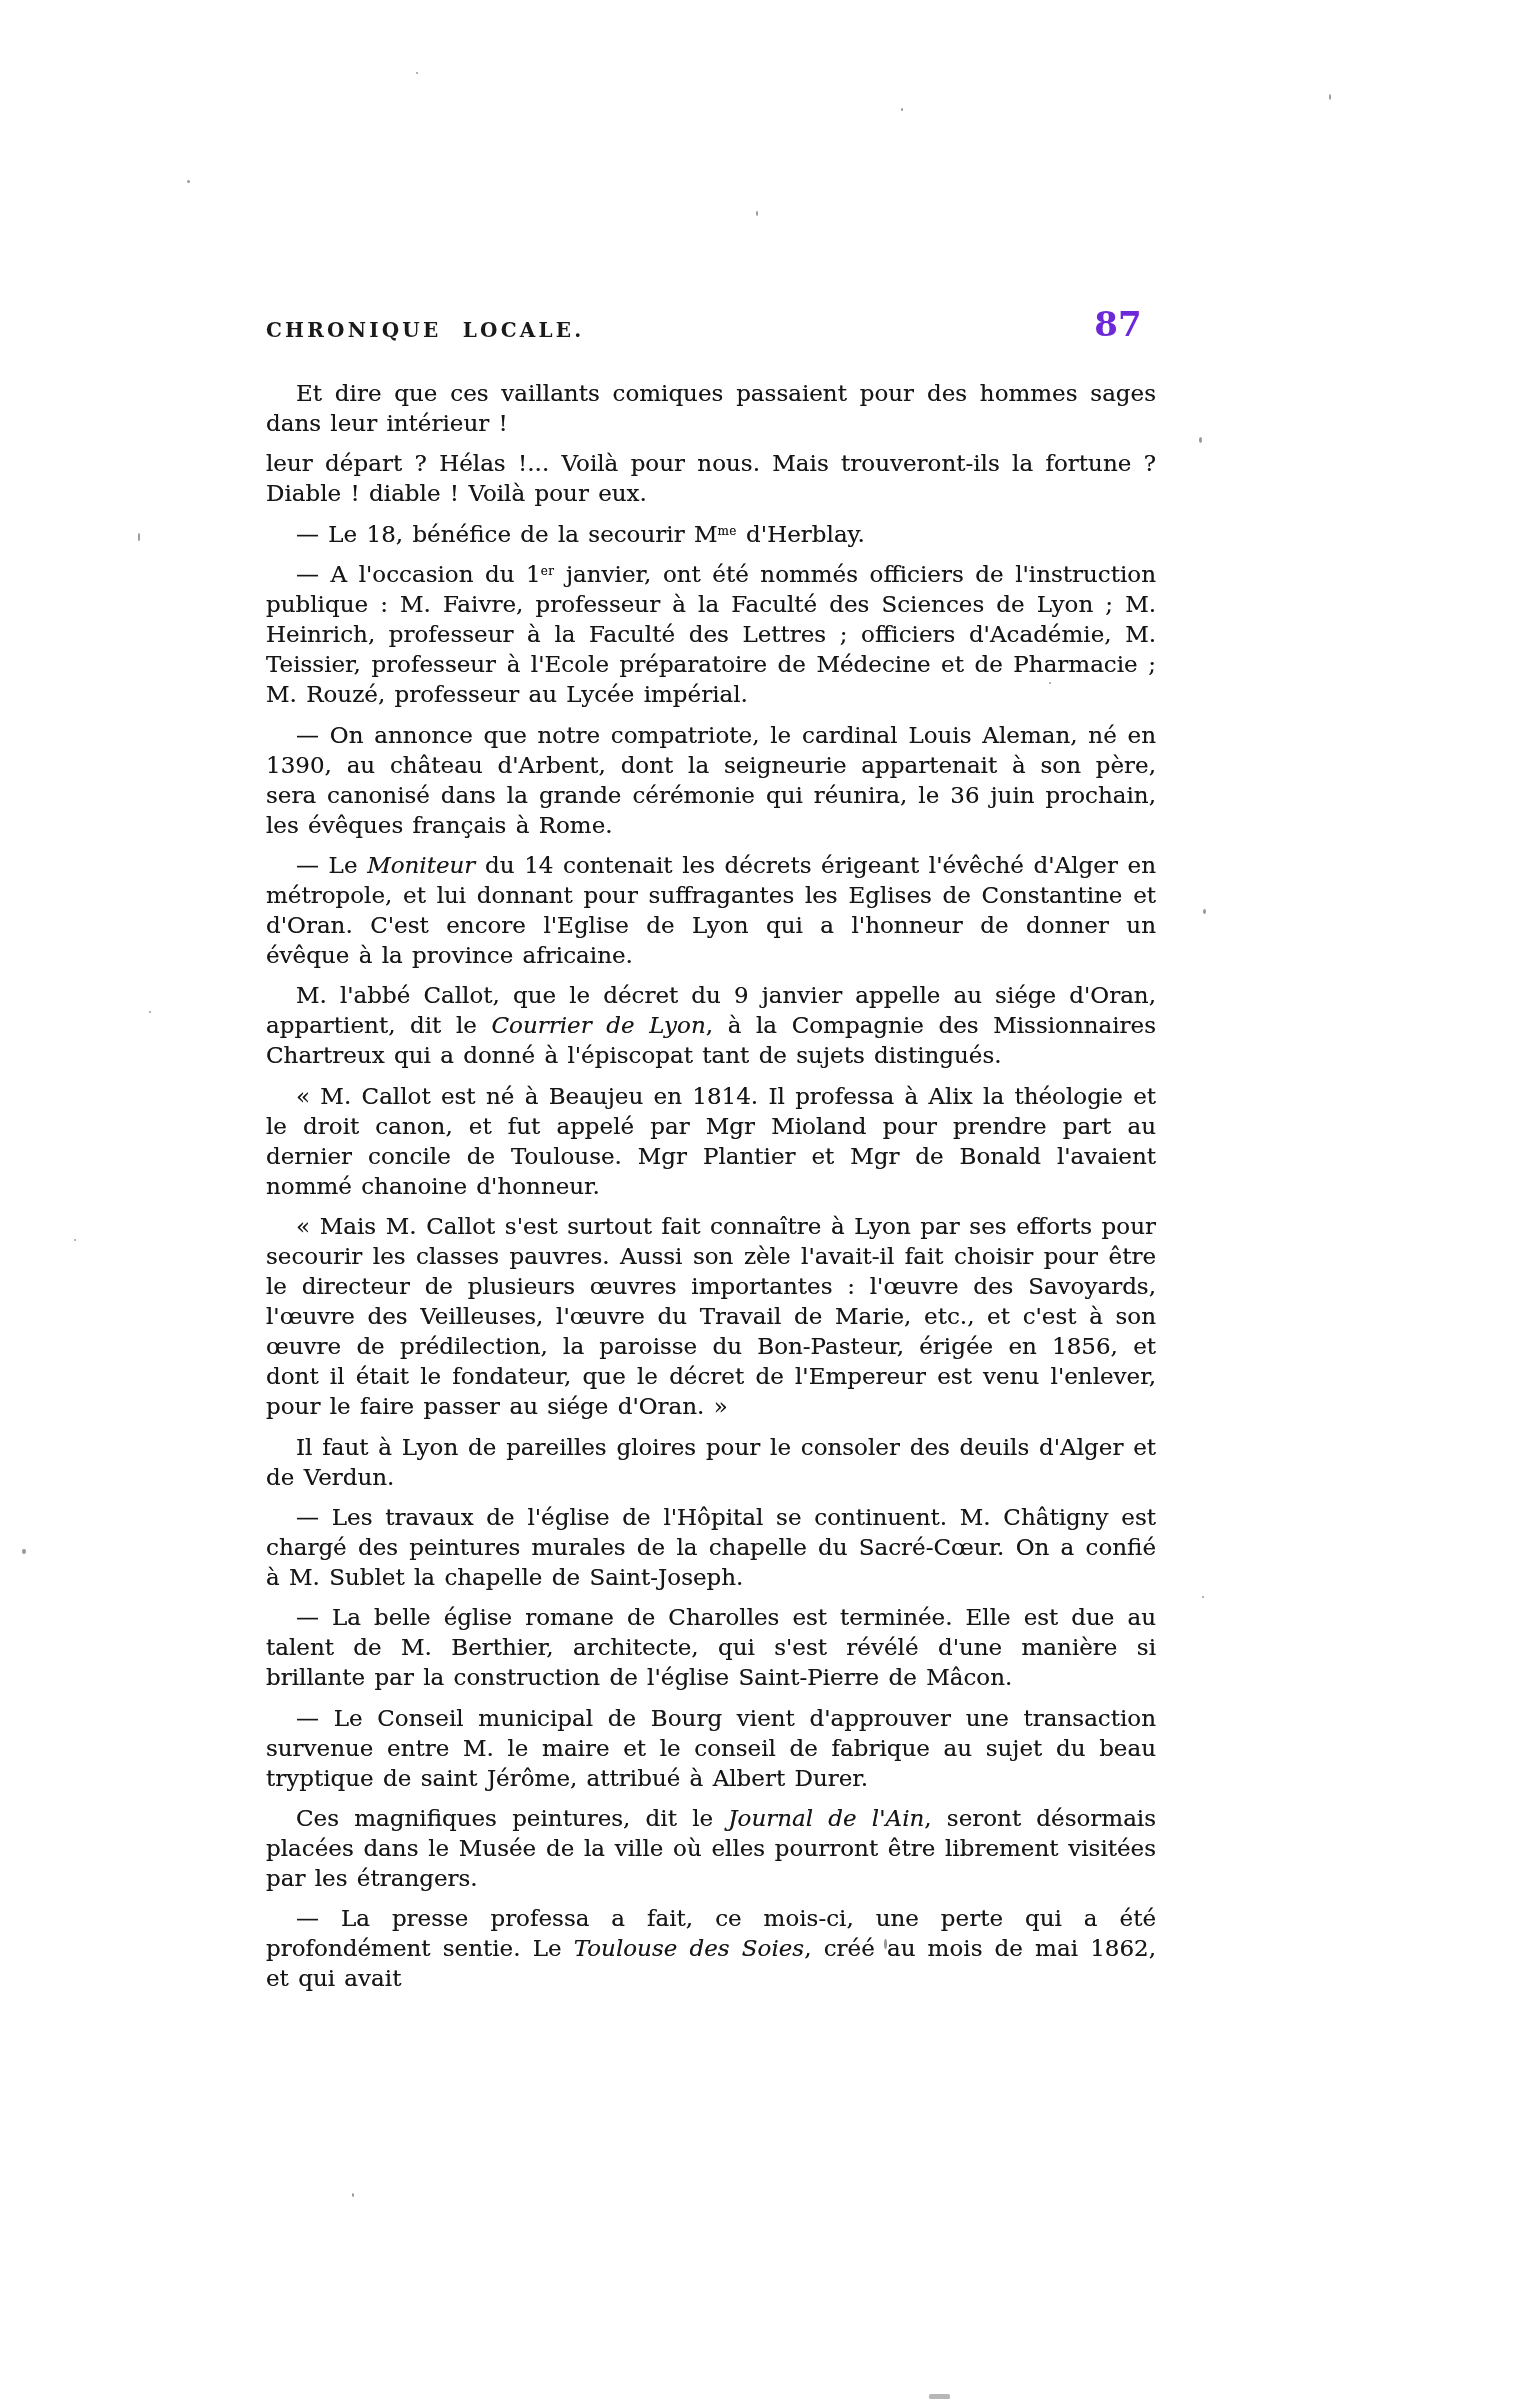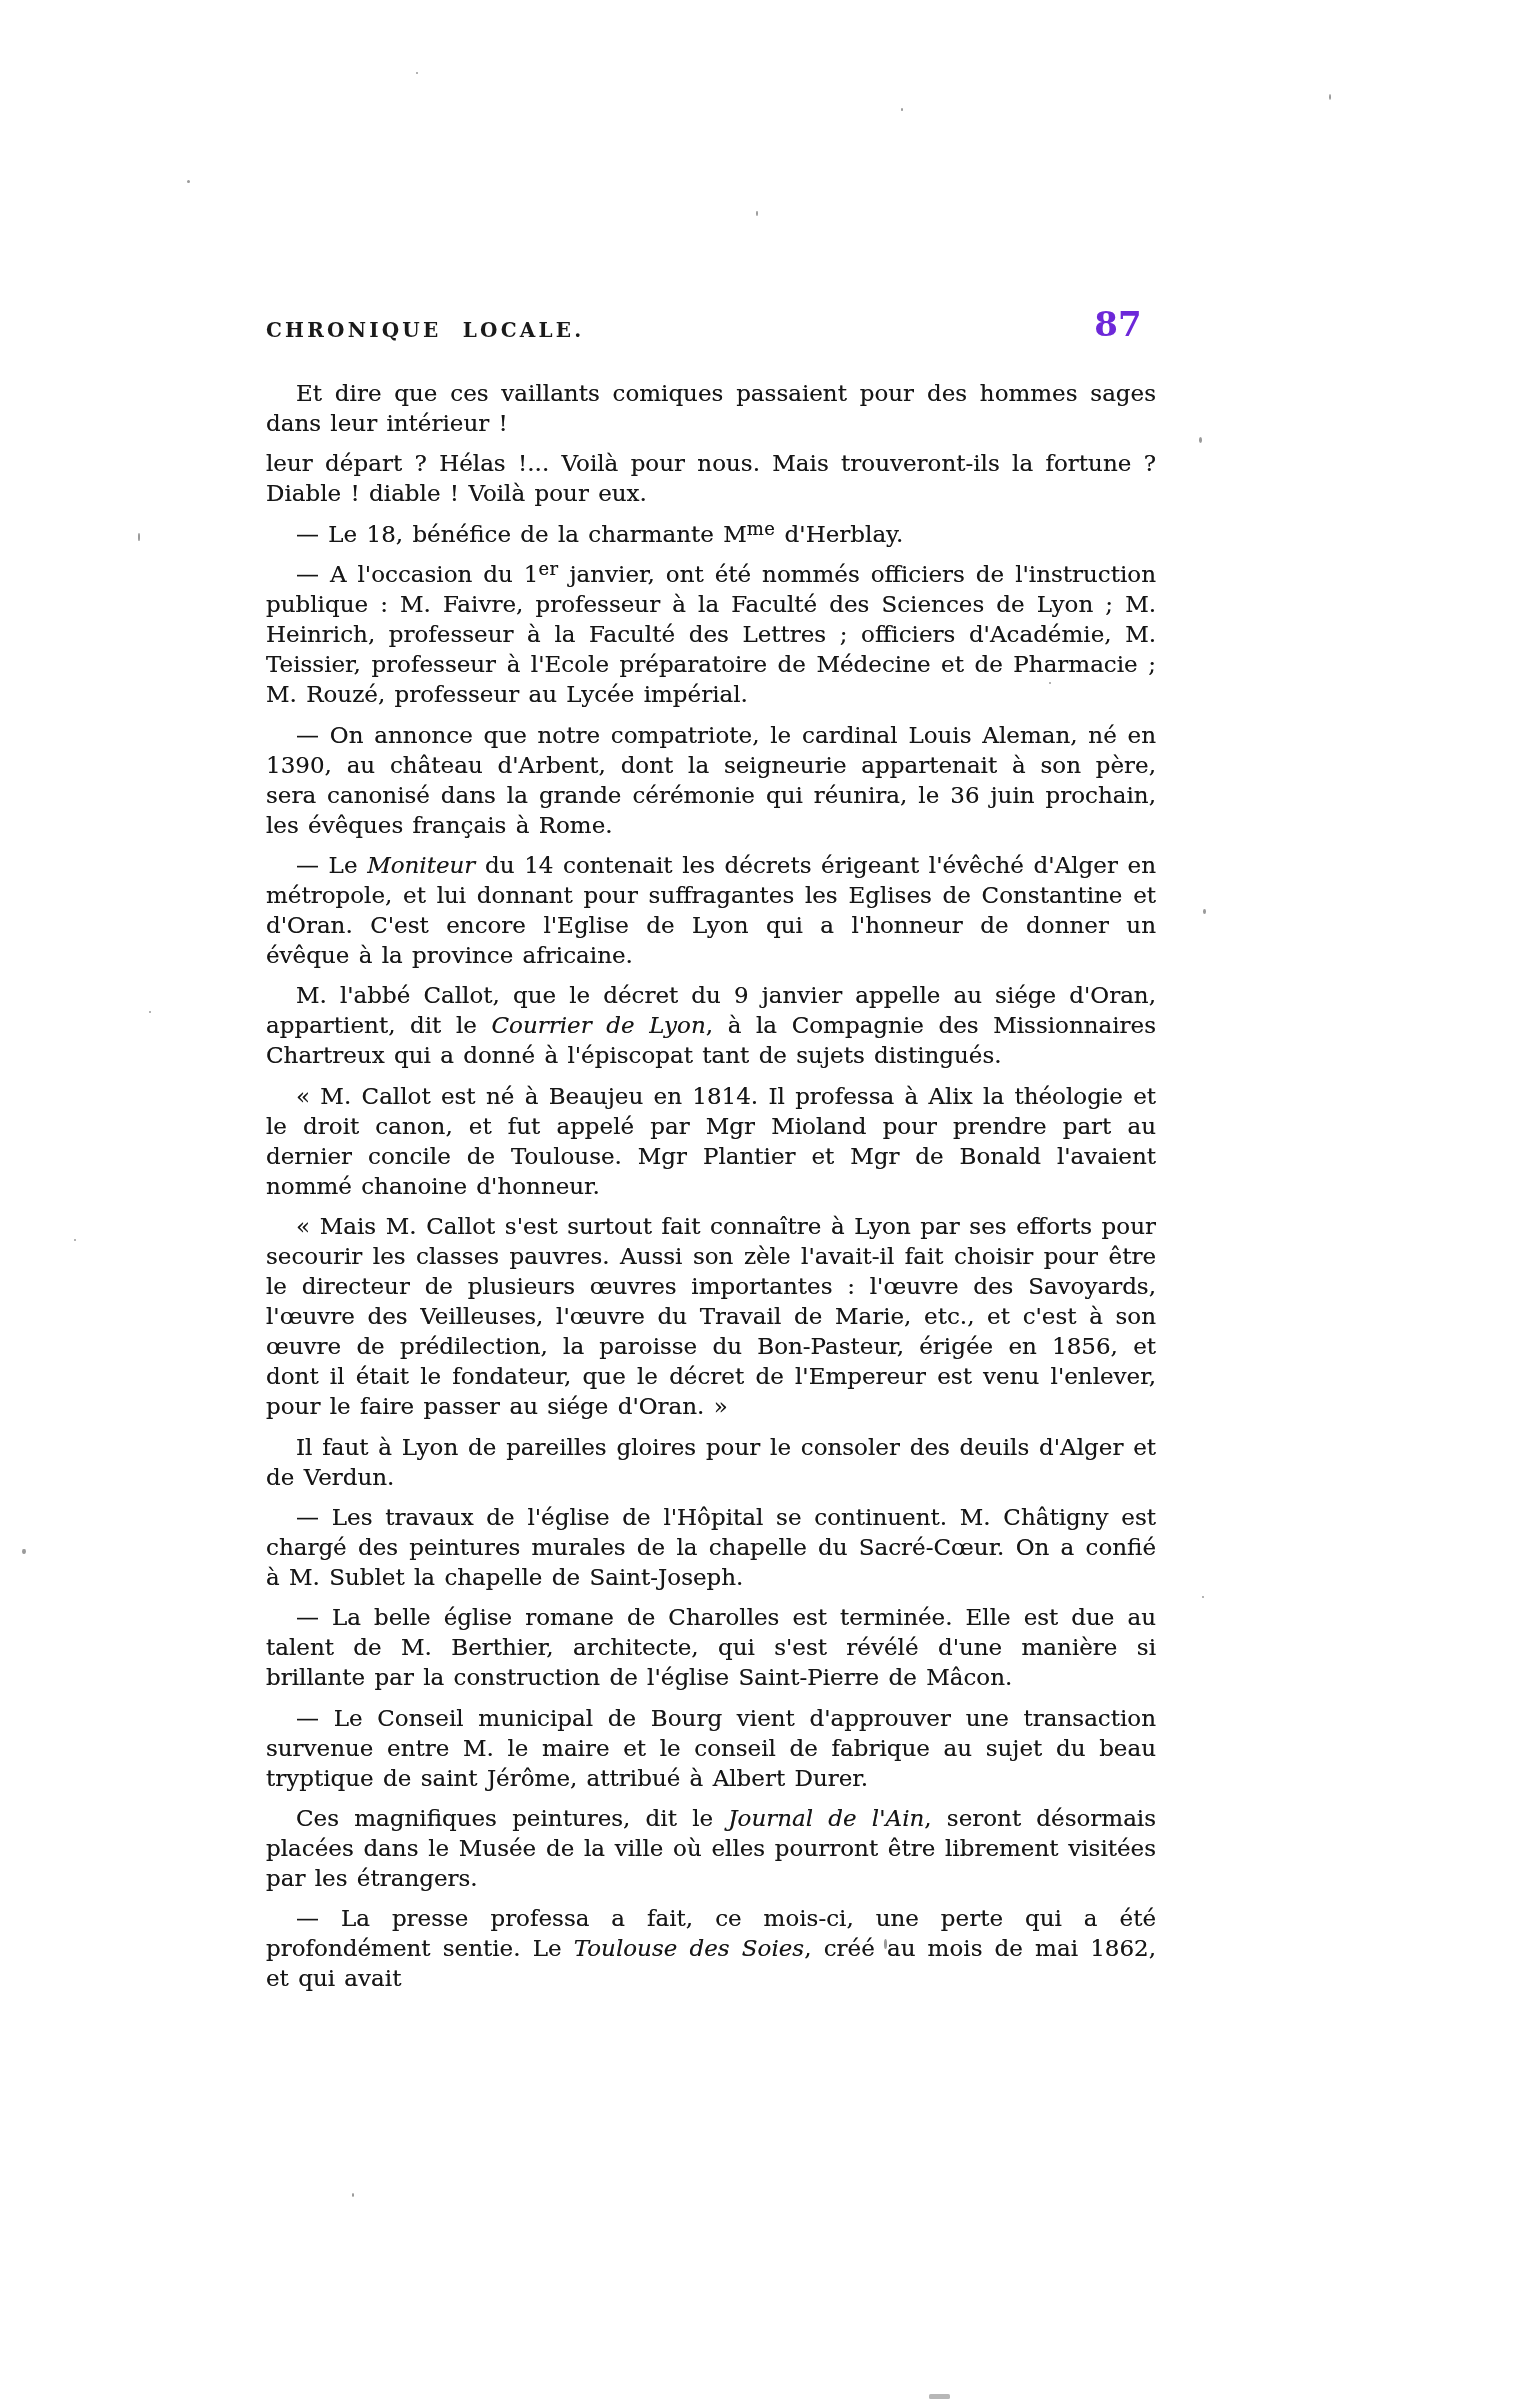--- a/index.html
+++ b/index.html
@@ -58,21 +58,21 @@
     word-spacing: 2px;
     margin: 0 0 10.4px 0;
     text-shadow: 0 0 0.4px rgba(20,20,20,0.55);
   }
 
   .para.indent { text-indent: 30px; }
 
   .para i { font-style: italic; }
 
   .para sup {
-    font-size: 18px;
+    font-size: 12px;
     line-height: 0;
     vertical-align: 7.2px;
     letter-spacing: 0.4px;
   }
 
   
   .speck {
     position: absolute;
     background: #6f6f6f;
     border-radius: 50%;
@@ -123,21 +123,21 @@
       <div class="running-title">CHRONIQUE LOCALE.</div>
       <div class="page-number">87</div>
     </div>
 
     <div class="page-body">
 
       <p class="para indent"><span>Et dire que ces vaillants comiques passaient pour des hommes sages dans leur intérieur !</span></p>
 
       <p class="para"><span>leur départ ? Hélas !... Voilà pour nous. Mais trouveront-ils la fortune ? Diable ! diable ! Voilà pour eux.</span></p>
 
-      <p class="para indent"><span>— Le 18, bénéfice de la charmante M</span><sup>me</sup><span> d'Herblay.</span></p>
+      <p class="para indent"><span>— Le 18, bénéfice de la secourir M</span><sup>me</sup><span> d'Herblay.</span></p>
 
       <p class="para indent"><span>— A l'occasion du 1</span><sup>er</sup><span> janvier, ont été nommés officiers de l'instruction publique : M. Faivre, professeur à la Faculté des Sciences de Lyon ; M. Heinrich, professeur à la Faculté des Lettres ; officiers d'Académie, M. Teissier, professeur à l'Ecole préparatoire de Médecine et de Pharmacie ; M. Rouzé, professeur au Lycée impérial.</span></p>
 
       <p class="para indent"><span>— On annonce que notre compatriote, le cardinal Louis Aleman, né en 1390, au château d'Arbent, dont la seigneurie appartenait à son père, sera canonisé dans la grande cérémonie qui réunira, le 36 juin prochain, les évêques français à Rome.</span></p>
 
       <p class="para indent"><span>— Le </span><i>Moniteur</i><span> du 14 contenait les décrets érigeant l'évêché d'Alger en métropole, et lui donnant pour suffragantes les Eglises de Constantine et d'Oran. C'est encore l'Eglise de Lyon qui a l'honneur de donner un évêque à la province africaine.</span></p>
 
       <p class="para indent"><span>M. l'abbé Callot, que le décret du 9 janvier appelle au siége d'Oran, appartient, dit le </span><i>Courrier de Lyon</i><span>, à la Compagnie des Missionnaires Chartreux qui a donné à l'épiscopat tant de sujets distingués.</span></p>
 
       <p class="para indent"><span>« M. Callot est né à Beaujeu en 1814. Il professa à Alix la théologie et le droit canon, et fut appelé par Mgr Mioland pour prendre part au dernier concile de Toulouse. Mgr Plantier et Mgr de Bonald l'avaient nommé chanoine d'honneur.</span></p>

